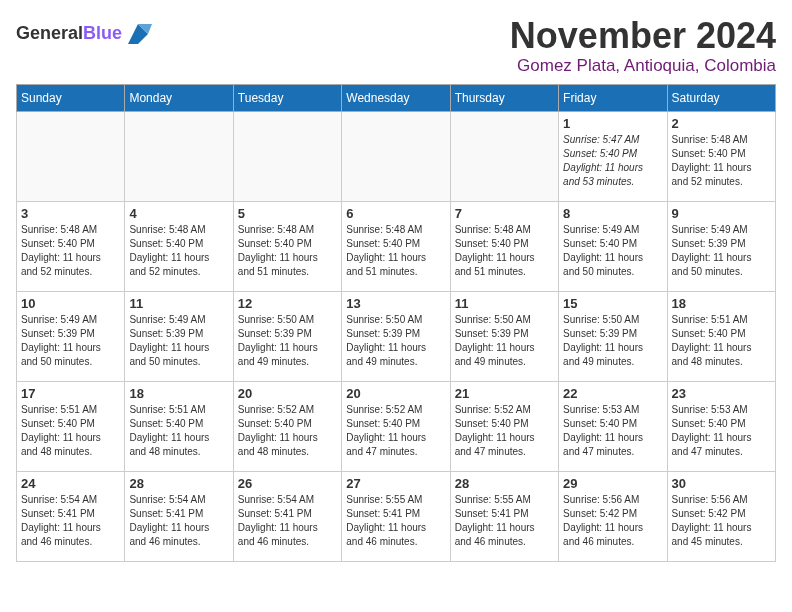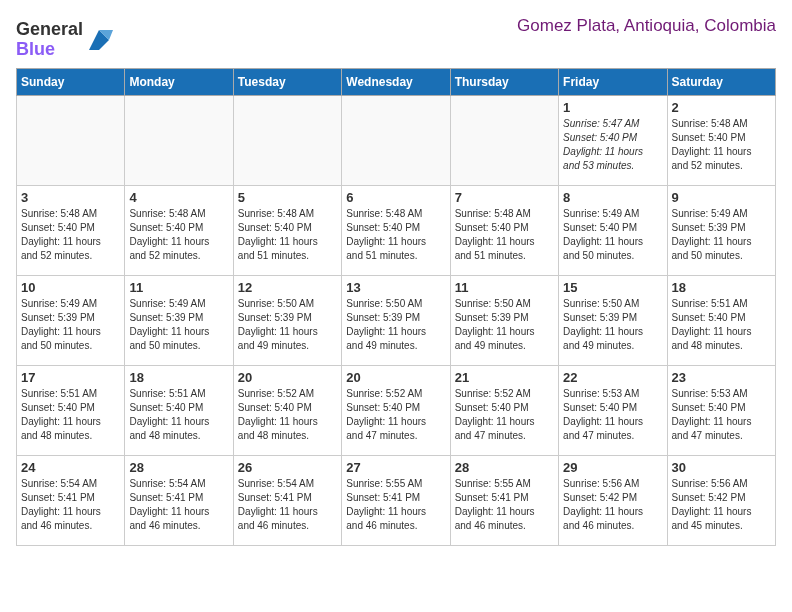--- a/index.html
+++ b/index.html
@@ -16,21 +16,21 @@
       justify-content: space-between;
       margin-bottom: 8px;
     }
     .logo {
       display: flex;
       align-items: center;
       margin-top: 4px;
     }
     .logo-text {
       display: flex;
-      flex-direction: column;
+      flex-direction: row;
       line-height: 1.1;
     }
     .logo-general {
       font-size: 18px;
       font-weight: bold;
       color: #333;
     }
     .logo-blue {
       font-size: 18px;
       font-weight: bold;
@@ -56,21 +56,21 @@
     }
     table {
       width: 100%;
       border-collapse: collapse;
       table-layout: fixed;
     }
     th {
       background-color: #1a6fb5;
       color: #fff;
       font-size: 12px;
-      font-weight: bold;
+      font-weight: normal;
       padding: 6px 4px;
       text-align: left;
       border: 1px solid #aaa;
     }
     td {
       border: 1px solid #ccc;
       vertical-align: top;
       padding: 4px;
       font-size: 10px;
       color: #333;
@@ -103,20 +103,21 @@
     <div class="logo-text">
       <span class="logo-general">General</span>
       <span class="logo-blue">Blue</span>
     </div>
     <svg class="logo-icon" viewBox="0 0 28 28" xmlns="http://www.w3.org/2000/svg">
       <polygon points="4,24 14,4 24,14 14,24" fill="#1a6fb5"></polygon>
       <polygon points="14,4 24,14 28,4" fill="#5ba3d9"></polygon>
     </svg>
   </div>
   <div class="title-area">
+    <div class="month-title">November 2024</div>
     <div class="location-title">Gomez Plata, Antioquia, Colombia</div>
   </div>
 </div>
 
 <table>
   <thead>
     <tr id="header-row">
     <th>Sunday</th>
         <th>Monday</th>
         <th>Tuesday</th>

